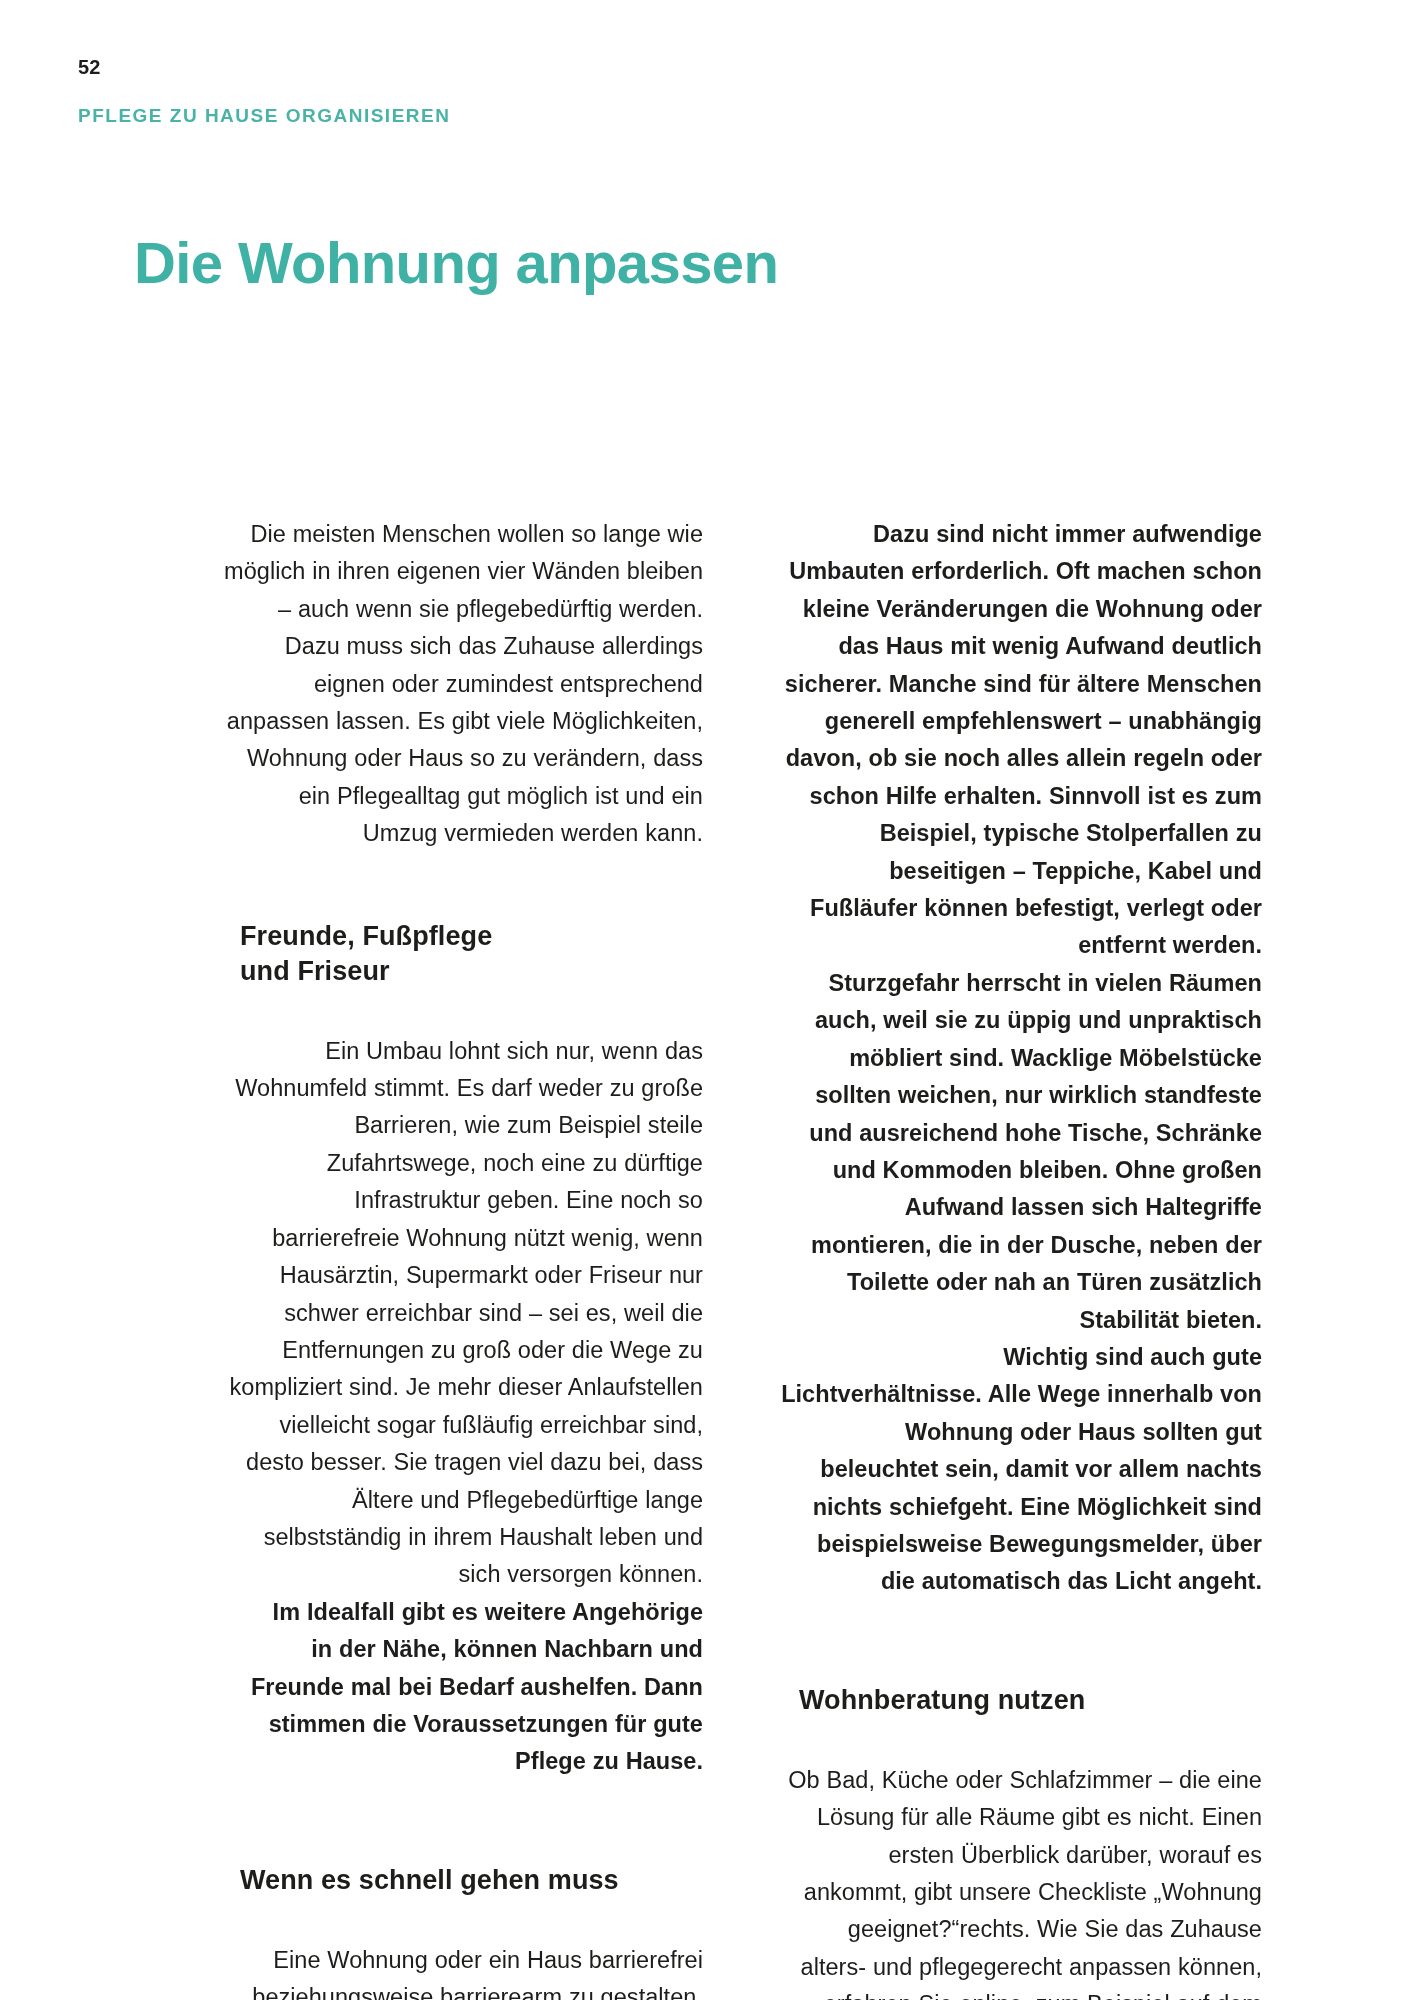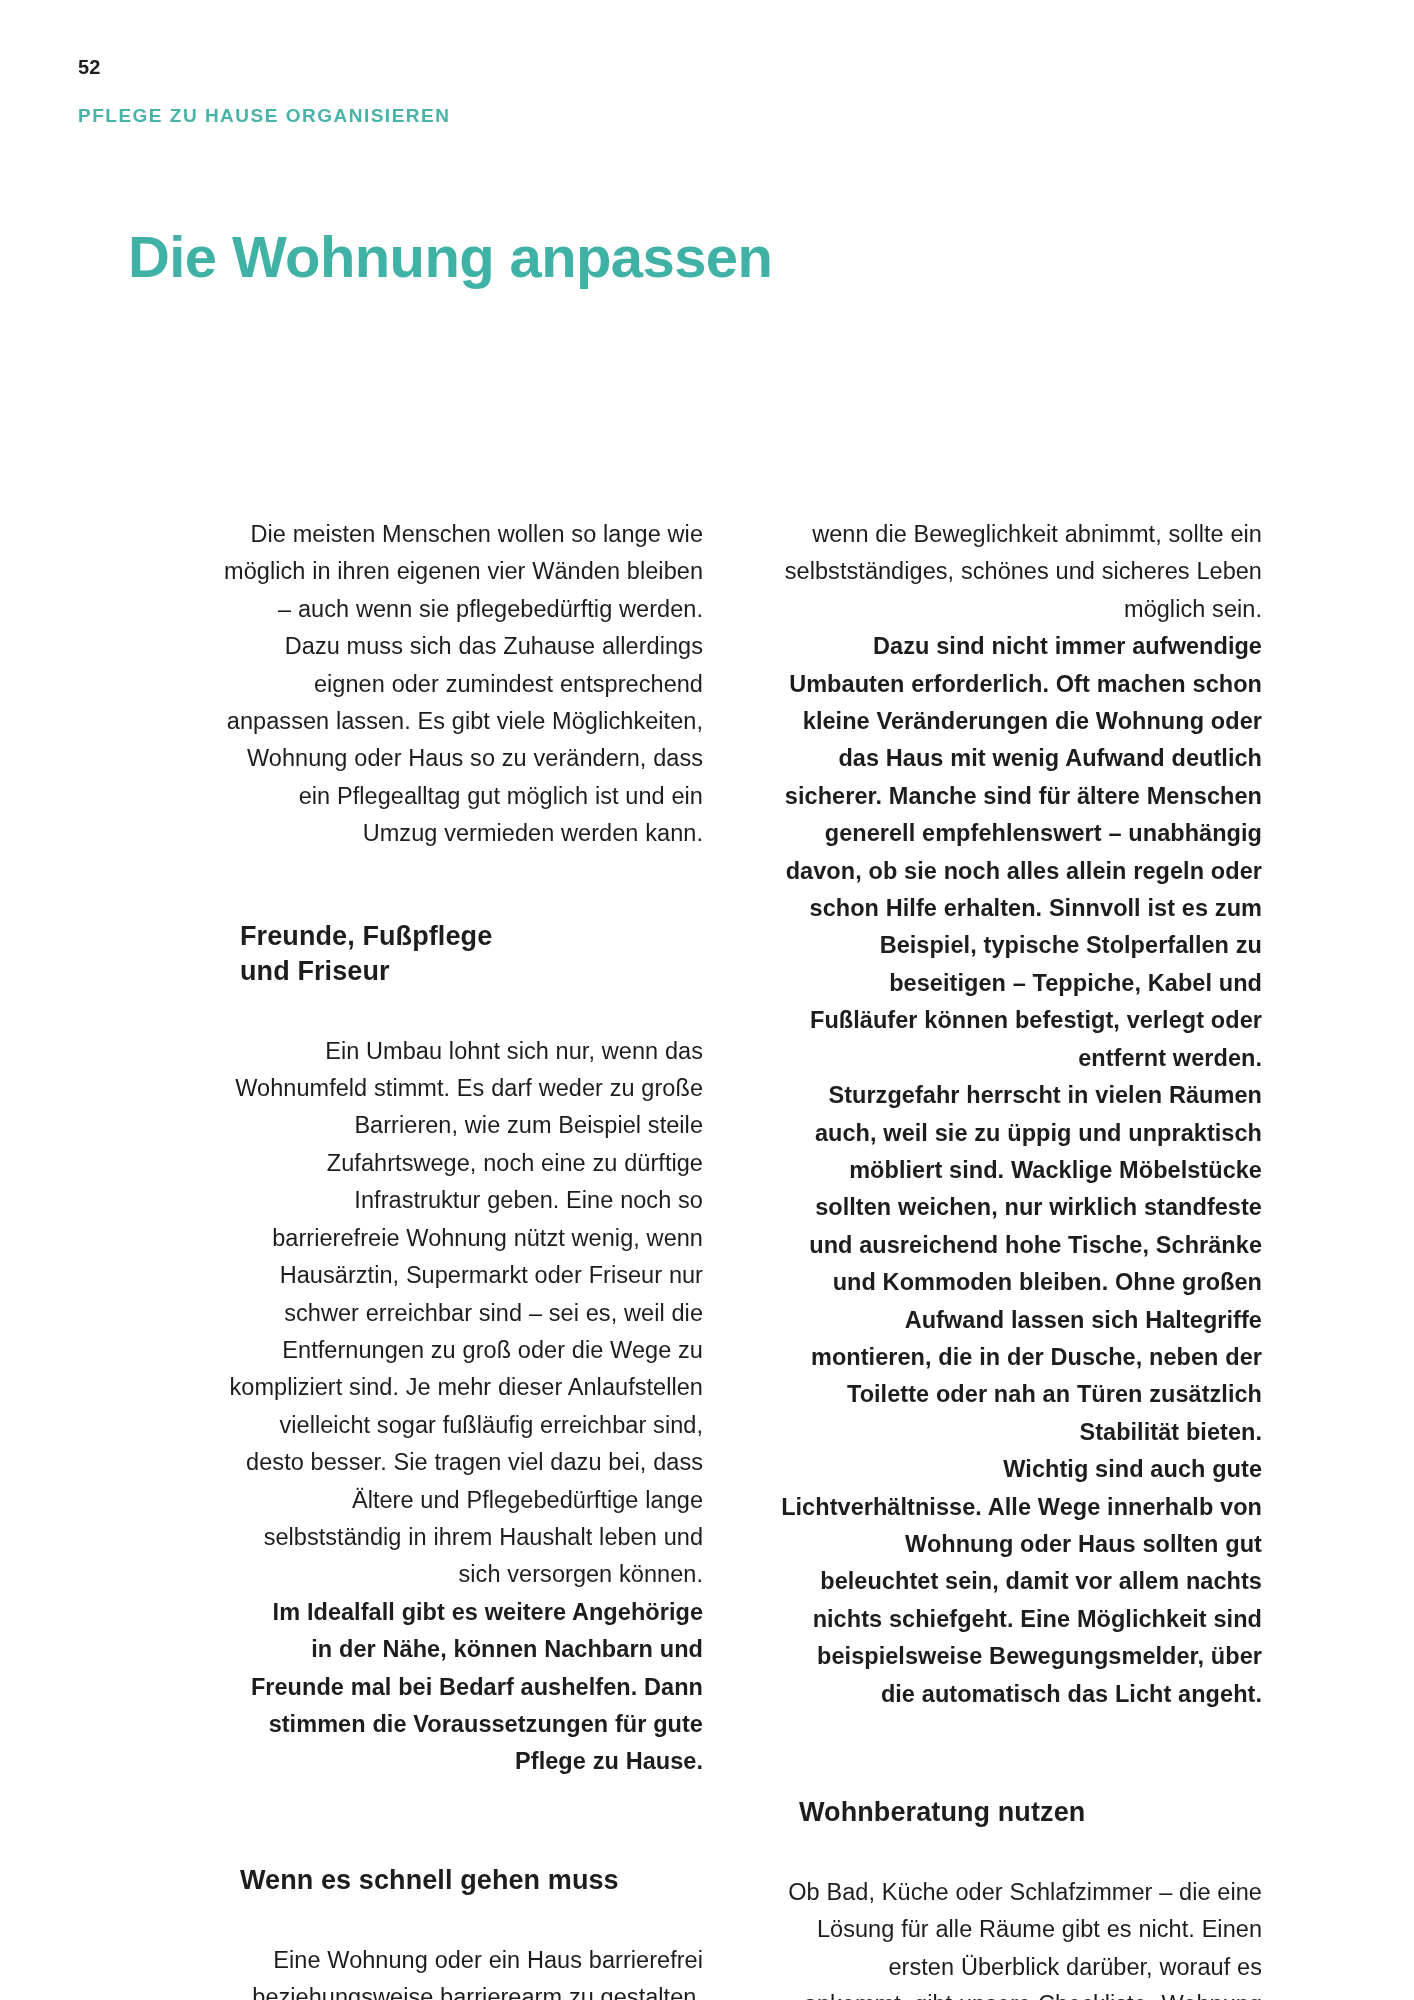--- a/index.html
+++ b/index.html
@@ -53,21 +53,21 @@
     left: 128px;
     top: 226px;
     width: 1160px;
   }
   .headline {
     font-size: 58px;
     line-height: 62px;
     font-weight: bold;
     color: #3fb1a5;
     letter-spacing: -0.6px;
-    margin: 0;
+    margin: 6px;
   }
   .subhead {
     margin: 22px 0 0 0;
     font-size: 27px;
     line-height: 41px;
     font-weight: bold;
     color: #3fb1a5;
     letter-spacing: 0.1px;
     max-width: 960px;
   }
@@ -139,21 +139,20 @@
       <p class="indented">Im Idealfall gibt es weitere Angehörige in der Nähe, können Nachbarn und Freunde mal bei Bedarf aushelfen. Dann stimmen die Voraussetzungen für gute Pflege zu Hause.</p>
 
       <div class="sp-before-h2-lg"></div>
       <h2 class="sec">Wenn es schnell gehen muss</h2>
       <div class="sp-after-h2"></div>
 
       <p>Eine Wohnung oder ein Haus barrierefrei beziehungsweise barrierearm zu gestalten, bedeutet vor allem, sie für die Lebensumstände im höheren Alter anzupassen. Auch</p>
     </div>
 
     <div class="col">
-      <p>wenn die Beweglichkeit abnimmt, sollte ein selbstständiges, schönes und sicheres Leben möglich sein.</p>
       <p class="indented">Dazu sind nicht immer aufwendige Umbauten erforderlich. Oft machen schon kleine Veränderungen die Wohnung oder das Haus mit wenig Aufwand deutlich sicherer. Manche sind für ältere Menschen generell empfehlenswert – unabhängig davon, ob sie noch alles allein regeln oder schon Hilfe erhalten. Sinnvoll ist es zum Beispiel, typische Stolperfallen zu beseitigen – Teppiche, Kabel und Fußläufer können befestigt, verlegt oder entfernt werden.</p>
       <p class="indented">Sturzgefahr herrscht in vielen Räumen auch, weil sie zu üppig und unpraktisch möbliert sind. Wacklige Möbelstücke sollten weichen, nur wirklich standfeste und ausreichend hohe Tische, Schränke und Kommoden bleiben. Ohne großen Aufwand lassen sich Haltegriffe montieren, die in der Dusche, neben der Toilette oder nah an Türen zusätzlich Stabilität bieten.</p>
       <p class="indented">Wichtig sind auch gute Lichtverhältnisse. Alle Wege innerhalb von Wohnung oder Haus sollten gut beleuchtet sein, damit vor allem nachts nichts schiefgeht. Eine Möglichkeit sind beispielsweise Bewegungsmelder, über die automatisch das Licht angeht.</p>
 
       <div class="sp-before-h2-lg"></div>
       <h2 class="sec">Wohnberatung nutzen</h2>
       <div class="sp-after-h2"></div>
 
       <p>Ob Bad, Küche oder Schlafzimmer – die eine Lösung für alle Räume gibt es nicht. Einen ersten Überblick darüber, worauf es ankommt, gibt unsere Checkliste „Wohnung geeignet?“rechts. Wie Sie das Zuhause alters- und pflegegerecht anpassen können, erfahren Sie online, zum Beispiel auf dem</p>
     </div>

